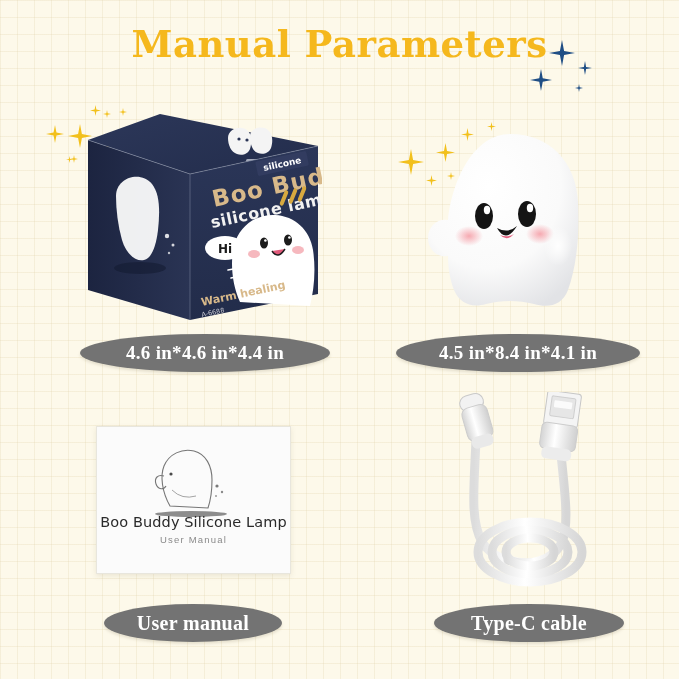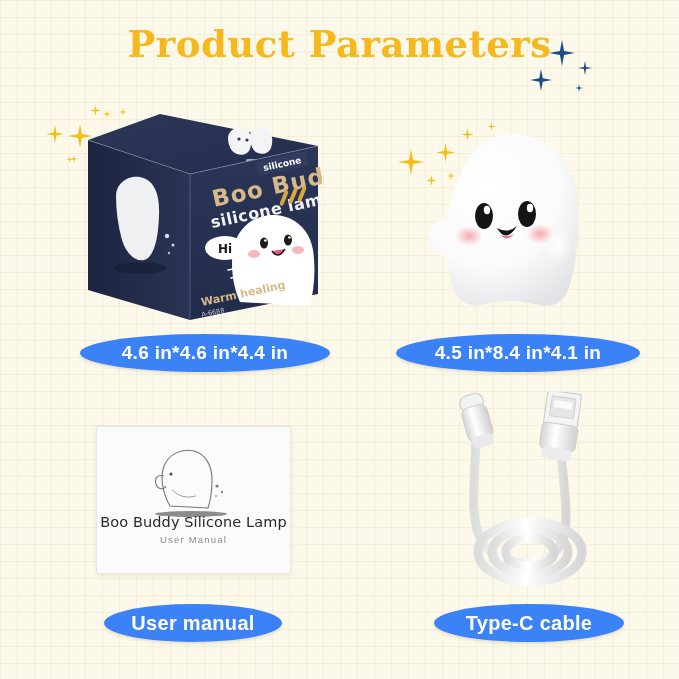--- a/index.html
+++ b/index.html
@@ -55,24 +55,24 @@
   }
   .spark-navy { color: #1f4e85; }
   .spark-gold { color: #f2c01c; }
 
   
   .pill {
     position: absolute;
     display: flex;
     align-items: center;
     justify-content: center;
-    background: #3b82f6;
+    background: #737373;
     border-radius: 50%;
     color: #ffffff;
-    font-family: Liberation Sans, sans-serif;
+    font-family: Liberation Serif, serif;
     font-weight: bold;
     white-space: nowrap;
     box-shadow: 0 2px 3px rgba(120,110,80,0.18);
   }
   .pill-size { font-size: 19px; letter-spacing: 0.3px; }
   .pill-name { font-size: 20px; letter-spacing: 0.3px; }
 
   #pill-box      { left: 80px;  top: 334px; width: 250px; height: 38px; }
   #pill-lamp     { left: 396px; top: 334px; width: 244px; height: 38px; }
   #pill-manual   { left: 104px; top: 604px; width: 178px; height: 38px; }
@@ -112,21 +112,21 @@
   }
 
   
   .cable-wrap { position: absolute; left: 432px; top: 392px; width: 216px; height: 196px; }
 </style>
 </head>
 <body>
 
 <div class="page"></div>
 
-<div class="title">Product Parameters</div>
+<div class="title">Manual Parameters</div>
 
 <div class="spark spark-navy" style="left:549px; top:40px; width:26px; height:26px;">
     <i></i>
   </div>
 <div class="spark spark-navy" style="left:578px; top:61px; width:14px; height:14px;">
     <i></i>
   </div>
 <div class="spark spark-navy" style="left:530px; top:69px; width:22px; height:22px;">
     <i></i>
   </div>

